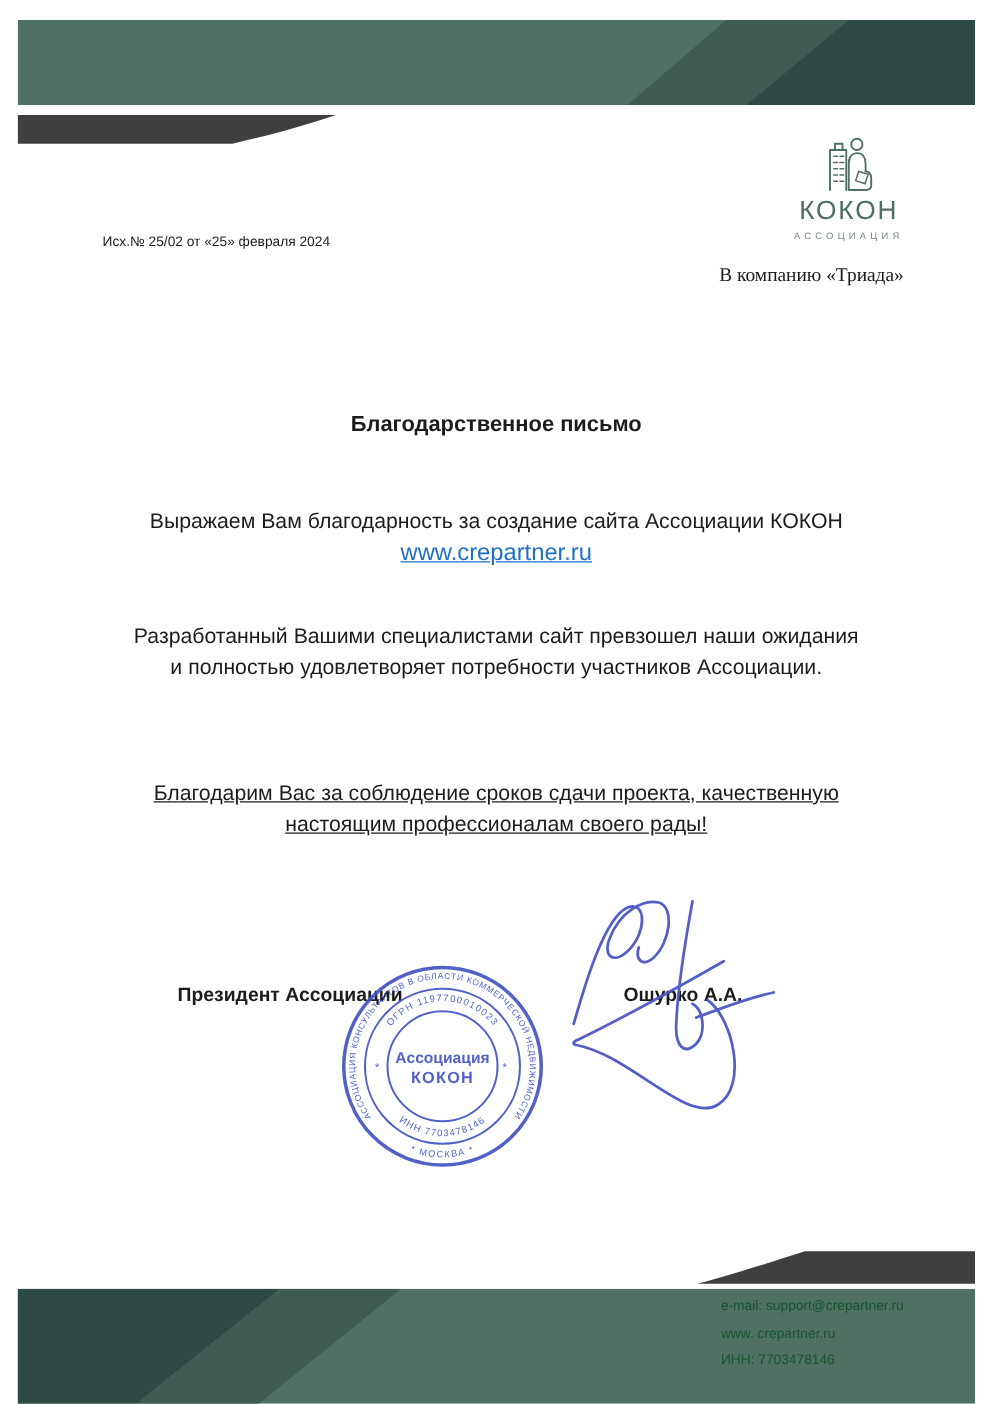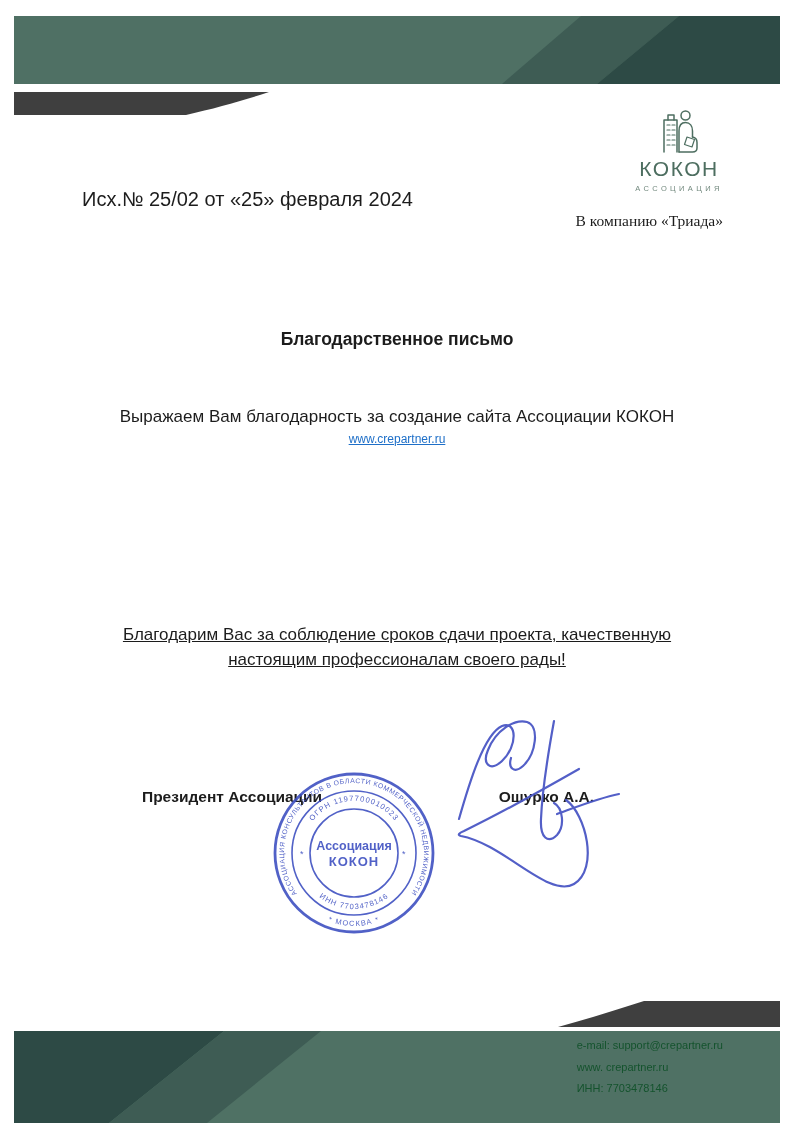--- a/index.html
+++ b/index.html
@@ -2,26 +2,26 @@
 <html><head>
 <meta charset="utf-8">
 <style>
   html,body{margin:0;padding:0;background:#ffffff;}
   .page{
     position:relative;width:766px;height:1123px;margin:16px auto;
     background:#ffffff;overflow:hidden;
     font-family:"Liberation Sans",sans-serif;color:#1c1c1c;
   }
   .abs{position:absolute;}
-  .ref-line{left:68px;top:172px;font-size:20px;}
+  .ref-line{left:68px;top:172px;font-size:11px;}
   .addressee{right:57px;top:196px;font-size:15.5px;font-family:Liberation Serif, serif;}
   .title{left:0;right:0;top:313px;text-align:center;font-size:17.5px;font-weight:bold;}
   .para{left:57px;right:57px;text-align:center;font-size:17px;line-height:25px;}
   .para1{top:388px;}
-  .link-line{left:0;right:0;top:416px;text-align:center;font-size:12px;}
+  .link-line{left:0;right:0;top:416px;text-align:center;font-size:19px;}
   .doc-link{color:#1e6fc8;text-decoration:underline;cursor:pointer;}
   .para2{top:480px;}
   .para3{top:606px;text-decoration:underline;}
   .sign-label{top:772px;font-size:15.5px;font-weight:bold;}
   .sign-left{left:128px;}
   .sign-right{right:186px;}
   .logo{left:600px;top:90px;width:130px;text-align:center;}
   .logo-name{font-size:21px;letter-spacing:1.5px;color:#4d6e60;margin-top:1px;}
   .logo-sub{font-size:7.5px;letter-spacing:3.4px;color:#72897e;margin-top:3px;}
   .footer-text{right:57px;top:1019px;font-size:11px;line-height:21.5px;color:#14532d;z-index:3;}
@@ -63,20 +63,24 @@
   <div class="abs ref-line">Исх.№ 25/02 от «25» февраля 2024</div>
   <div class="abs addressee">В компанию «Триада»</div>
 
   <div class="abs para para1">
     <div>Выражаем Вам благодарность за создание сайта Ассоциации КОКОН</div>
   </div>
 
   <div class="abs title">Благодарственное письмо</div>
   <div class="abs link-line">
     <span class="doc-link">www.crepartner.ru</span>
+  </div>
+  <div class="abs para para2">
+    <div>Разработанный Вашими специалистами сайт превзошел наши ожидания</div>
+    <div>и полностью удовлетворяет потребности участников Ассоциации.</div>
   </div>
   <div class="abs para para3">
     <div>Благодарим Вас за соблюдение сроков сдачи проекта, качественную</div>
     <div>настоящим профессионалам своего рады!</div>
   </div>
 
   <div class="abs sign-label sign-left">Президент Ассоциации</div>
   <div class="abs sign-label sign-right">Ошурко А.А.</div>
 
   <svg class="abs stamp" style="left:255px;top:752px" width="170" height="170" viewBox="0 0 170 170">

